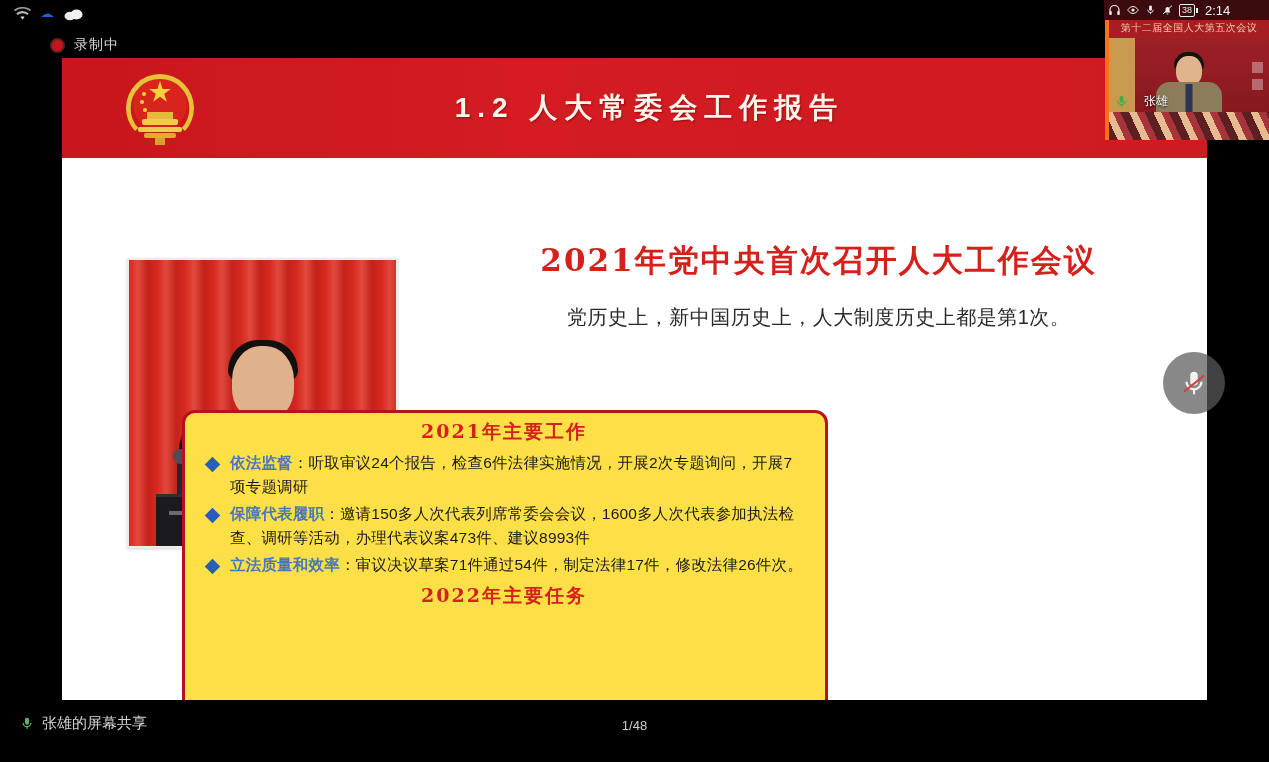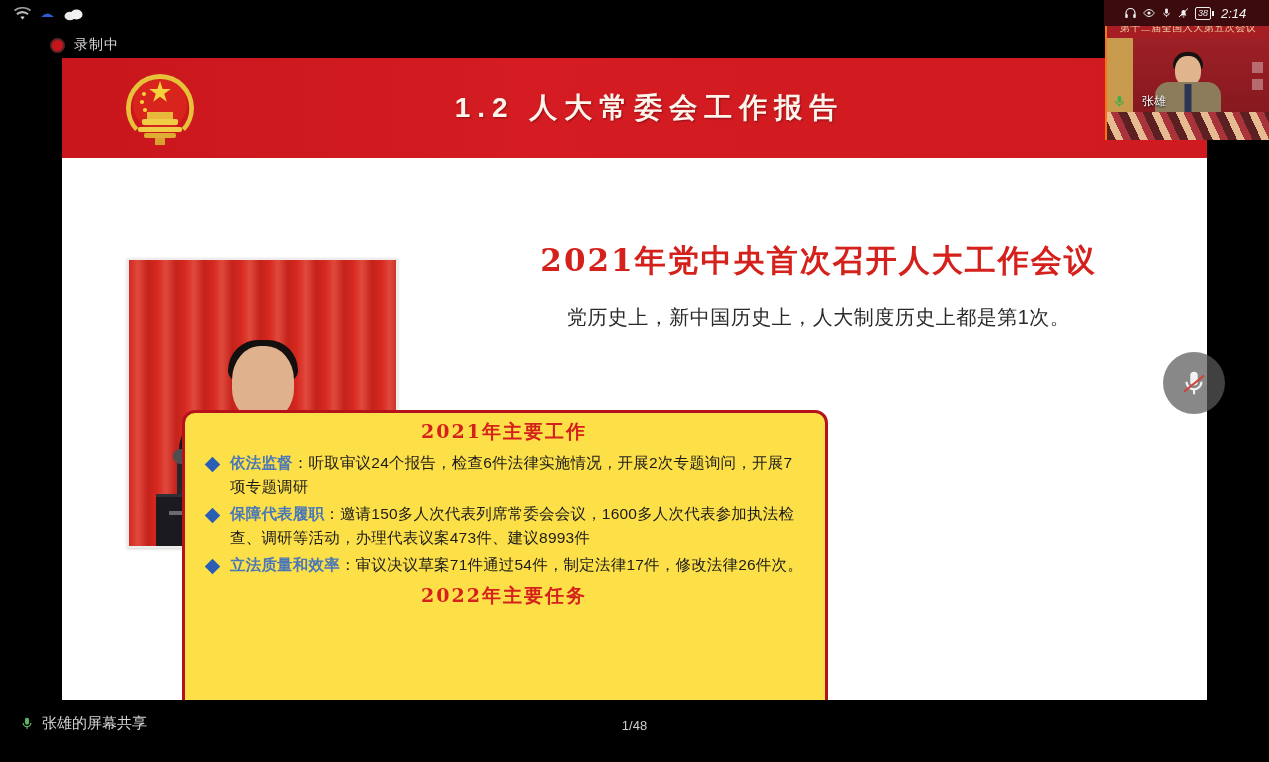--- a/index.html
+++ b/index.html
@@ -150,21 +150,21 @@
     width: 62px; height: 62px; border-radius: 50%;
     background: rgba(90,90,90,.72);
     display: flex; align-items: center; justify-content: center;
   }
 
   
   .video-thumb {
     position: absolute; left: 1105px; top: 18px;
     width: 164px; height: 122px;
     background: #b91c1c; overflow: hidden;
-    border-left: 2px solid #f97316;
+    border-left: 4px solid #f97316;
   }
   .vt-banner {
     position:absolute; left:0; right:0; top:0; height:20px;
     background:#a61e24;
     color:#f0c9a0; font-size:10px; text-align:center; line-height:20px;
     letter-spacing:.5px; white-space:nowrap; overflow:hidden;
   }
   .vt-bg { position:absolute; inset:20px 0 0 0; background: linear-gradient(#9d2026,#7d161c); }
   .vt-pillar { position:absolute; left:0; top:20px; width:26px; bottom:26px; background:#c79a4d; }
   .vt-person-head{ position:absolute; left:50%; top:38px; transform:translateX(-50%); width:26px; height:30px; border-radius:45%; background:#e0b48c;}
@@ -329,21 +329,21 @@
     <div class="vt-name">
       <svg width="13" height="15" viewBox="0 0 24 24">
         <rect x="8.5" y="2" width="7" height="12" rx="3.5" fill="#3fae4a"></rect>
         <path d="M5.5 11a6.5 6.5 0 0 0 13 0" fill="none" stroke="#3fae4a" stroke-width="2.2"></path>
         <rect x="11" y="17.5" width="2" height="4" fill="#3fae4a"></rect>
       </svg>
       <span>张雄</span>
     </div>
   </div>
 
-  <div style="position:absolute;left:1104px;top:0;width:165px;height:26px;display:flex;align-items:center;gap:5px;padding-left:20px;background:#3b0b0e;font-style:italic;">
+  <div style="position:absolute;left:1104px;top:0;width:165px;height:20px;display:flex;align-items:center;gap:5px;padding-left:4px;background:#3b0b0e;">
     <svg width="13" height="12" viewBox="0 0 24 24">
       <path d="M3 15v-3a9 9 0 0 1 18 0v3" fill="none" stroke="#f0f0f0" stroke-width="2.4"></path>
       <rect x="1.5" y="14" width="5" height="8" rx="2.2" fill="#f0f0f0"></rect>
       <rect x="17.5" y="14" width="5" height="8" rx="2.2" fill="#f0f0f0"></rect>
     </svg>
     <svg width="14" height="12" viewBox="0 0 24 24">
       <path d="M1.5 12S5.5 5 12 5s10.5 7 10.5 7-4 7-10.5 7S1.5 12 1.5 12z" fill="none" stroke="#f0f0f0" stroke-width="2"></path>
       <circle cx="12" cy="12" r="3.2" fill="#f0f0f0"></circle>
     </svg>
     <svg width="11" height="12" viewBox="0 0 24 24">

